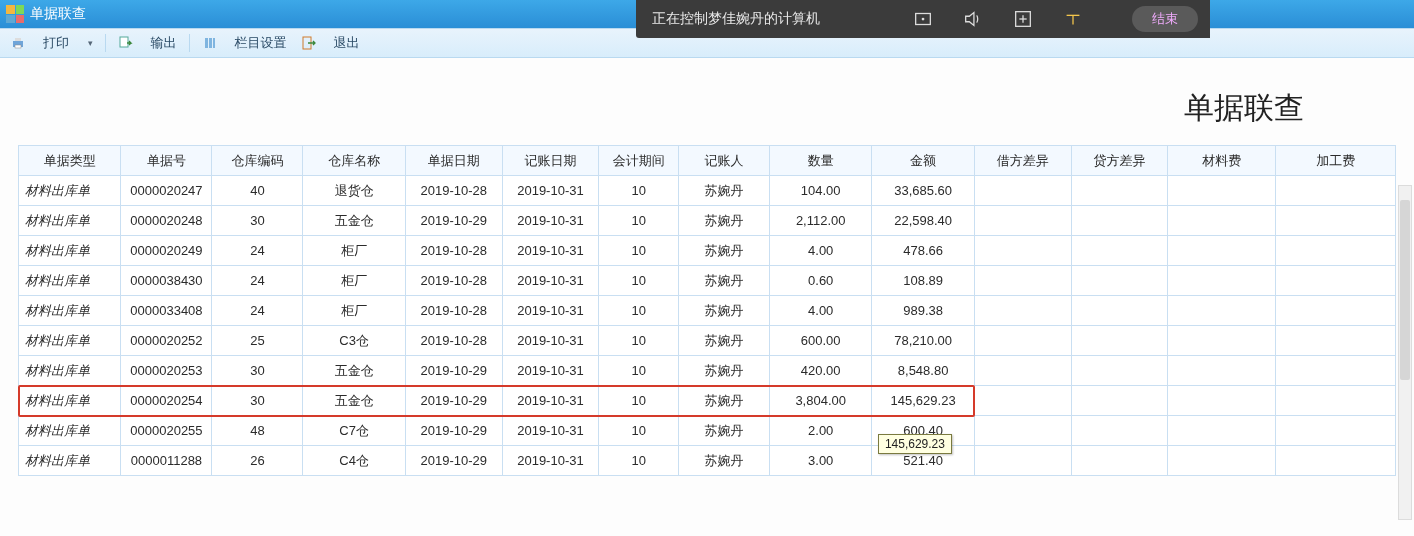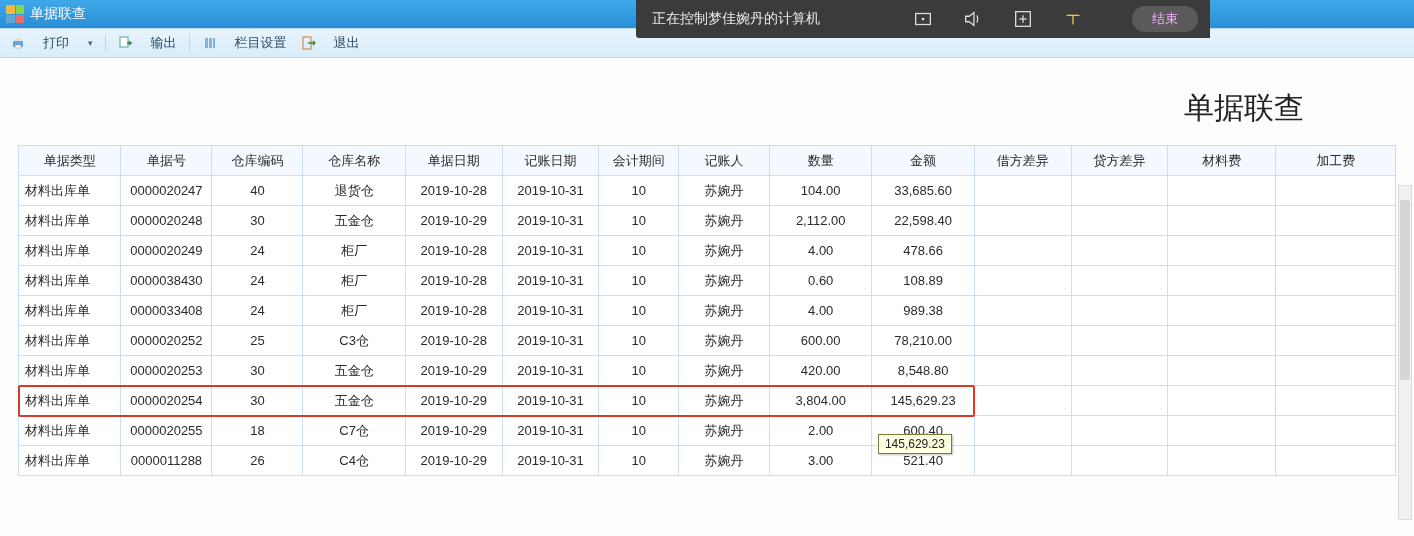--- a/index.html
+++ b/index.html
@@ -116,21 +116,21 @@
   color:#2b2b2b;
   background:#fff;
 }
 th {
   background:#f3f9ff;
   font-weight: normal;
   text-align: center;
 }
 td.c-center { text-align: center; }
 td.c-right { text-align: center; }
-td.c-left  { text-align: left; }
+td.c-left  { text-align: left; font-style: italic; }
 
 tr.highlight td { position: relative; }
 .row-outline {
   position:absolute;
   border:2px solid #d53a2a;
   pointer-events:none;
   border-radius:2px;
 }
 
 
@@ -414,21 +414,21 @@
           <td class="c-right">3,804.00</td>
           <td class="c-right">145,629.23</td>
           <td class="c-right"></td>
           <td class="c-right"></td>
           <td class="c-right"></td>
           <td class="c-right"></td>
         </tr>
         <tr>
           <td class="c-left">材料出库单</td>
           <td class="c-center">0000020255</td>
-          <td class="c-center">18</td>
+          <td class="c-center">48</td>
           <td class="c-center">C7仓</td>
           <td class="c-center">2019-10-29</td>
           <td class="c-center">2019-10-31</td>
           <td class="c-center">10</td>
           <td class="c-center">苏婉丹</td>
           <td class="c-right">2.00</td>
           <td class="c-right">600.40</td>
           <td class="c-right"></td>
           <td class="c-right"></td>
           <td class="c-right"></td>

